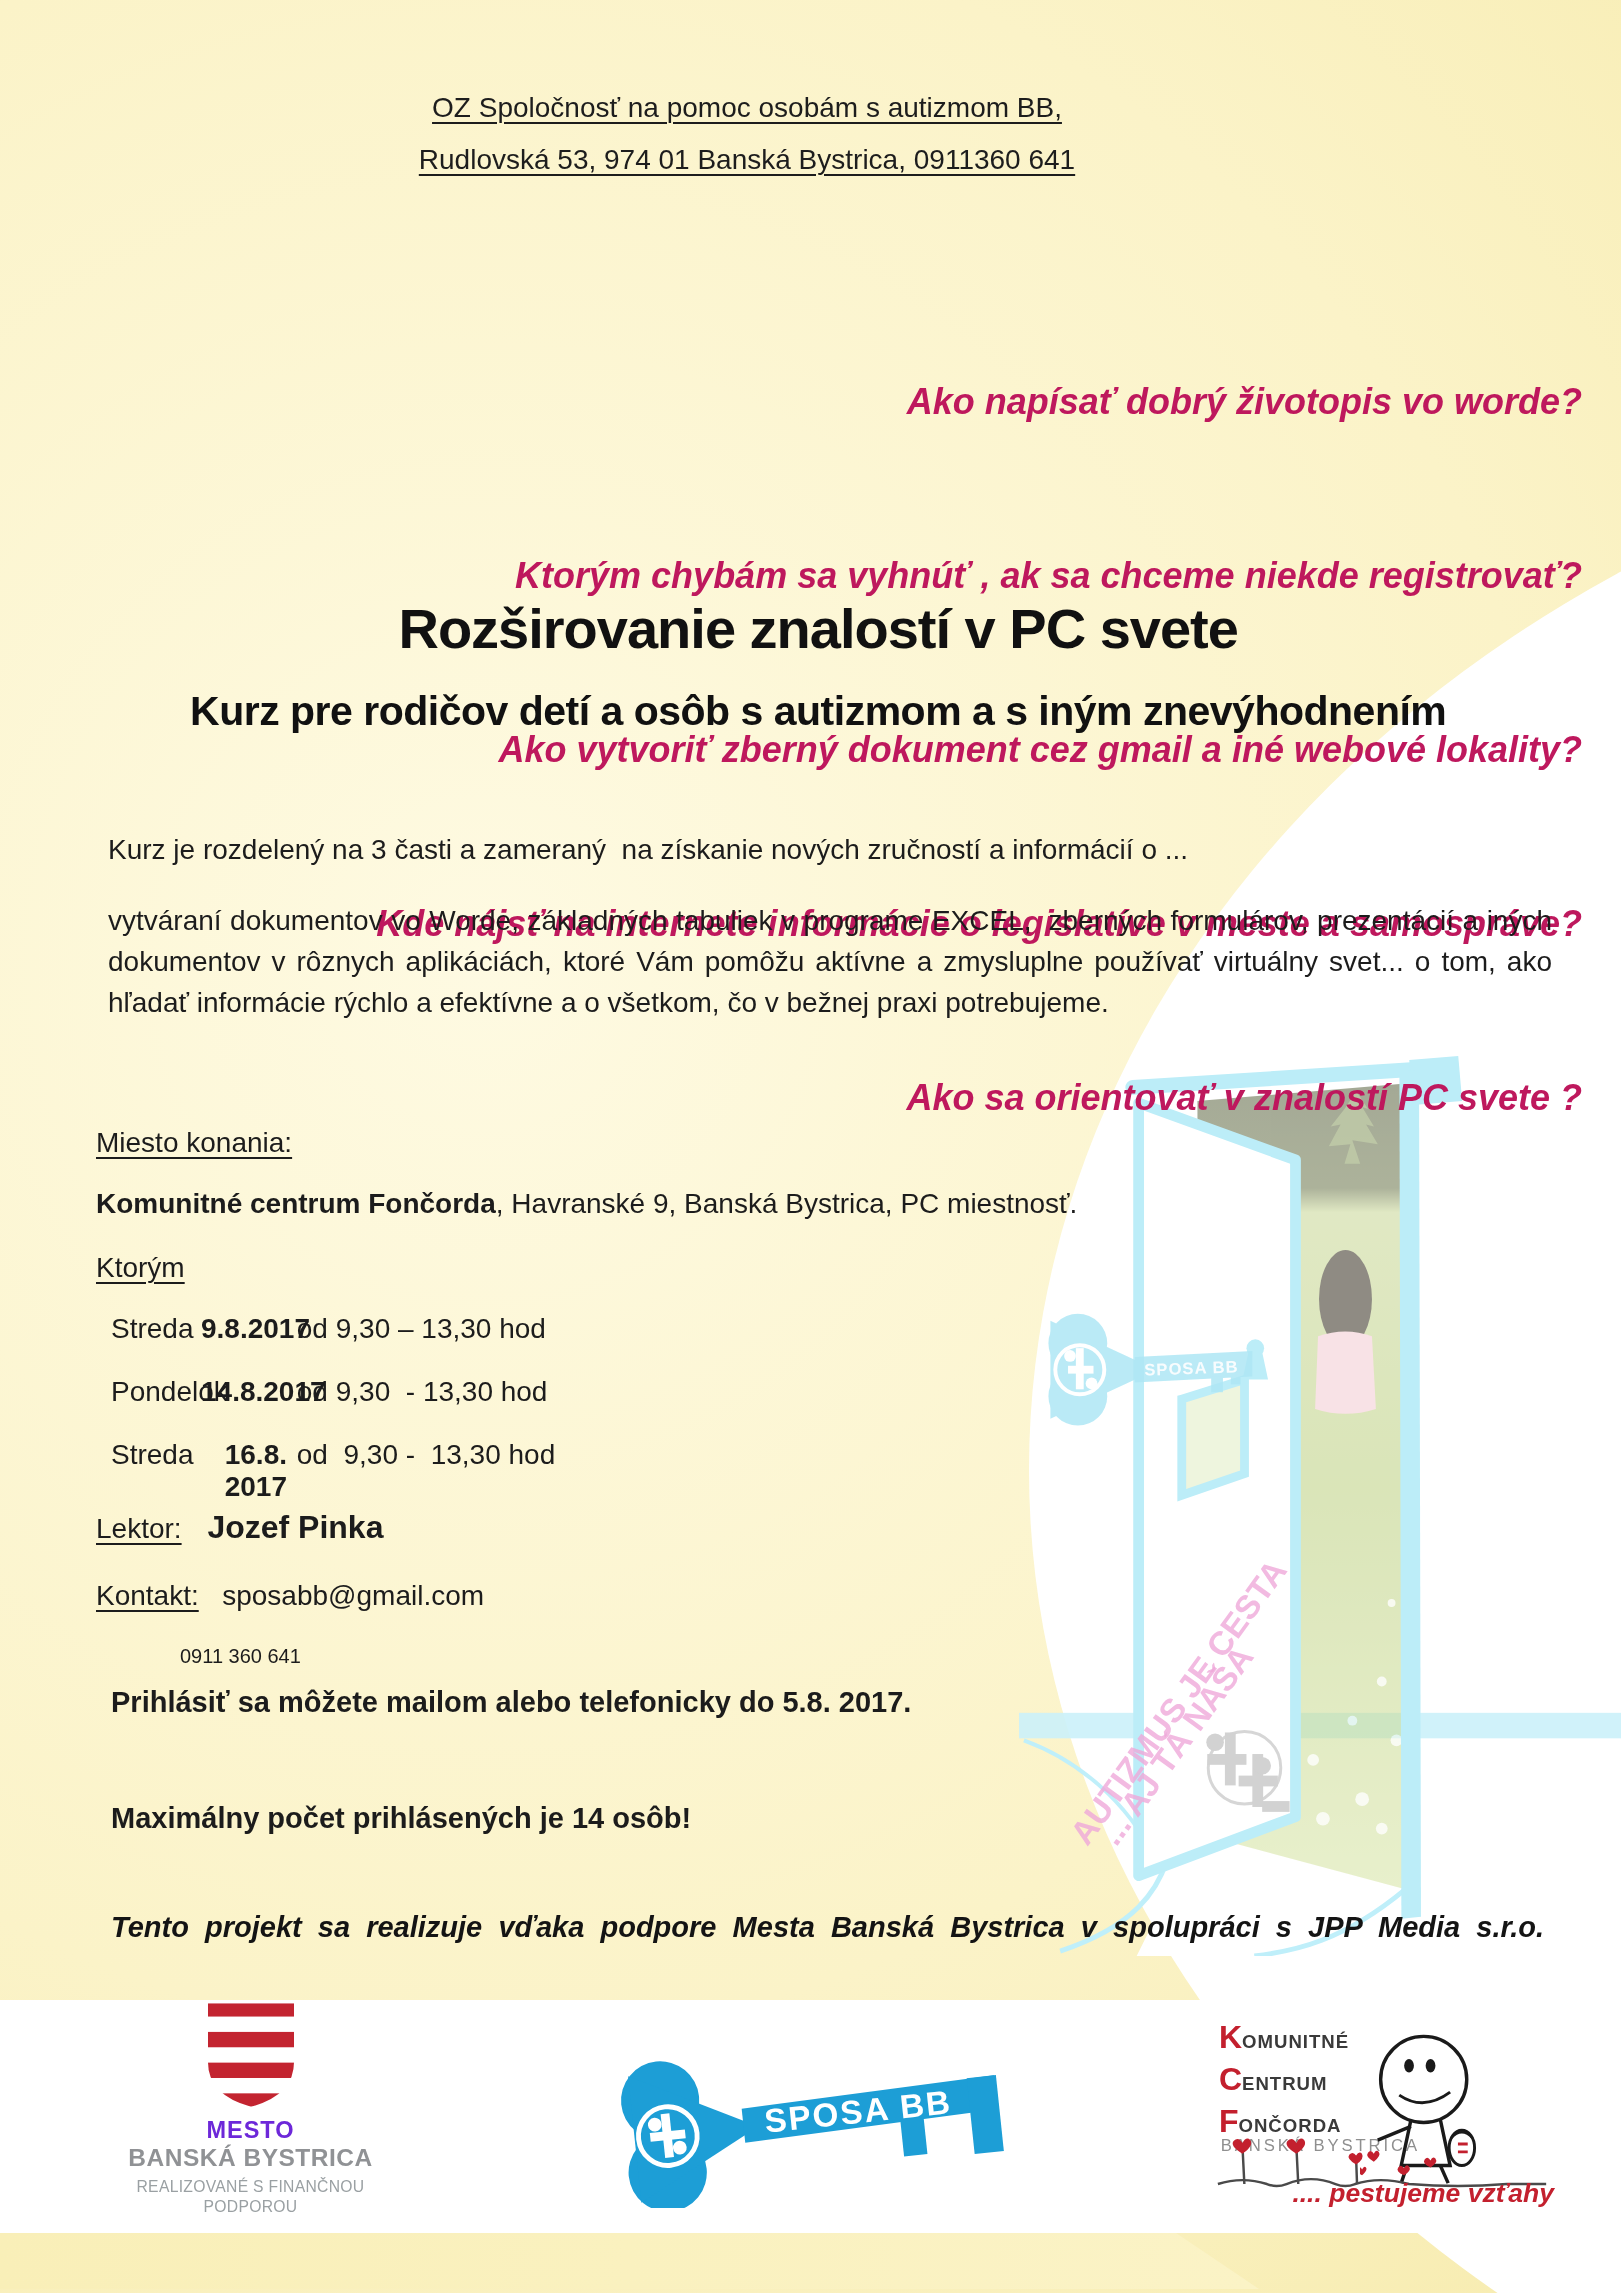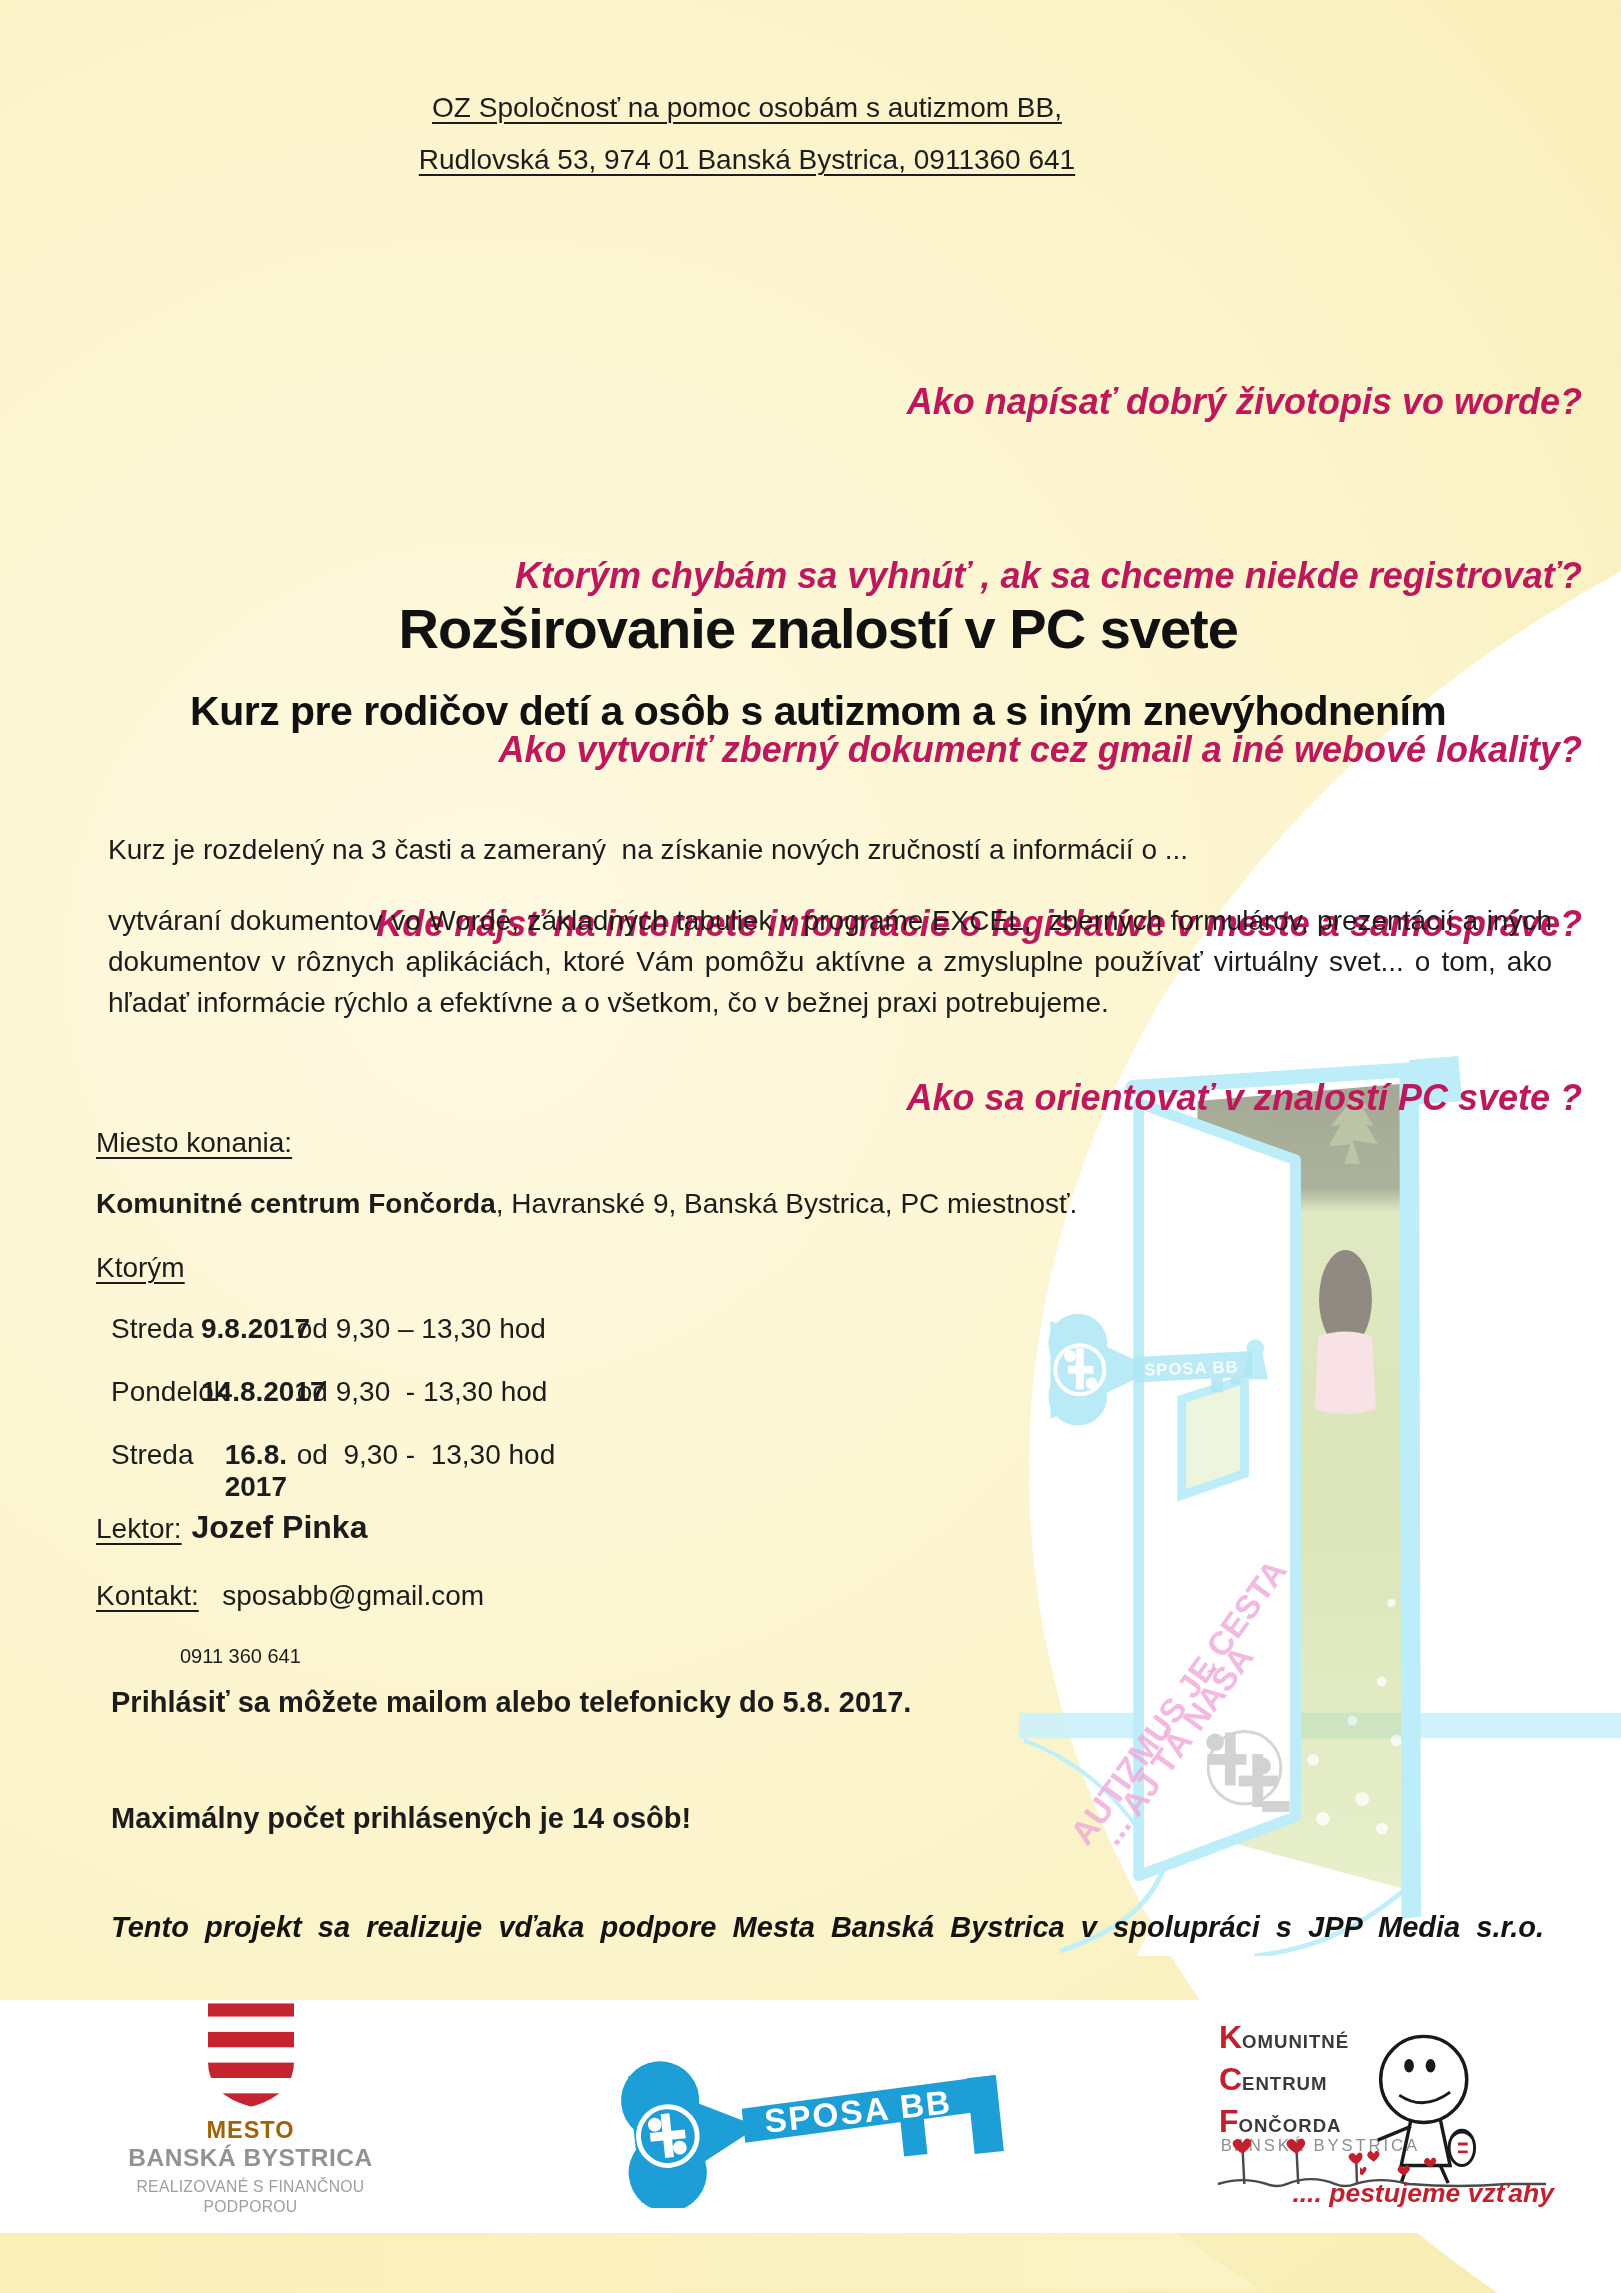--- a/index.html
+++ b/index.html
@@ -43,34 +43,34 @@
   .venue-label{top:1127px;}
   .venue-line{top:1188px;}
   .venue-line .b{font-weight:bold;}
   .termin{top:1252px;}
   .row{left:111px;display:flex;align-items:baseline;font-size:28px;}
   .row .day{width:90px;flex:none;}
   .row .date{width:86px;flex:none;font-weight:bold;text-align:right;}
   .row .time{margin-left:9.8px;white-space:pre;}
   .r1{top:1313px;}.r2{top:1376px;}.r3{top:1439px;}
   .lektor{top:1509px;}
-  .lektor .name{font-weight:bold;font-size:32px;margin-left:2px;text-align:center;}
+  .lektor .name{font-weight:bold;font-size:32px;margin-left:18px;text-align:center;}
   .kontakt{top:1580px;}
   .kontakt .email{margin-left:15.7px;}
   .phone{left:180px;top:1645px;font-size:20px;}
   .note{left:111px;font-weight:bold;font-size:29px;}
   .n1{top:1686px;}.n2{top:1802px;}
   .footer-note{
     left:111px;top:1911px;width:1433px;font-size:29px;font-weight:bold;font-style:italic;
     text-align:justify;text-align-last:justify;color:#141414;
   }
   
   .mesto{left:116px;top:2001px;width:269px;text-align:center;z-index:10;}
   .mesto svg{display:block;margin:0 auto;}
-  .mesto-l1{font-size:23.5px;font-weight:bold;color:#a16207;letter-spacing:1px;margin-top:7.8px;text-align:center;}
+  .mesto-l1{font-size:23.5px;font-weight:bold;color:#6d28d9;letter-spacing:1px;margin-top:7.8px;text-align:center;}
   .mesto-l2{font-size:24.5px;font-weight:bold;color:#909295;letter-spacing:0.5px;}
   .mesto-sub{font-size:15.7px;color:#9aa0a3;line-height:20.6px;margin-top:4.9px;letter-spacing:0.3px;}
   .sposa{left:606px;top:2027px;width:436px;height:181px;z-index:10;}
   .kcf{left:1213px;top:2009px;width:341px;height:227px;z-index:10;}
   .kcf-words{position:absolute;left:5.9px;top:9.8px;line-height:37px;white-space:nowrap;}
   .kcf-words .ini{color:#c3202e;font-weight:bold;font-size:32px;}
   .kcf-words .rest{color:#3a3a3a;font-weight:600;font-size:18.6px;letter-spacing:1px;}
   .kcf-city{position:absolute;left:7.8px;top:127px;color:#8f8f8f;font-size:16.7px;letter-spacing:2.9px;}
   .kcf-fig{position:absolute;left:147px;top:0;}
   .kcf-ground{position:absolute;left:0;top:118px;}

